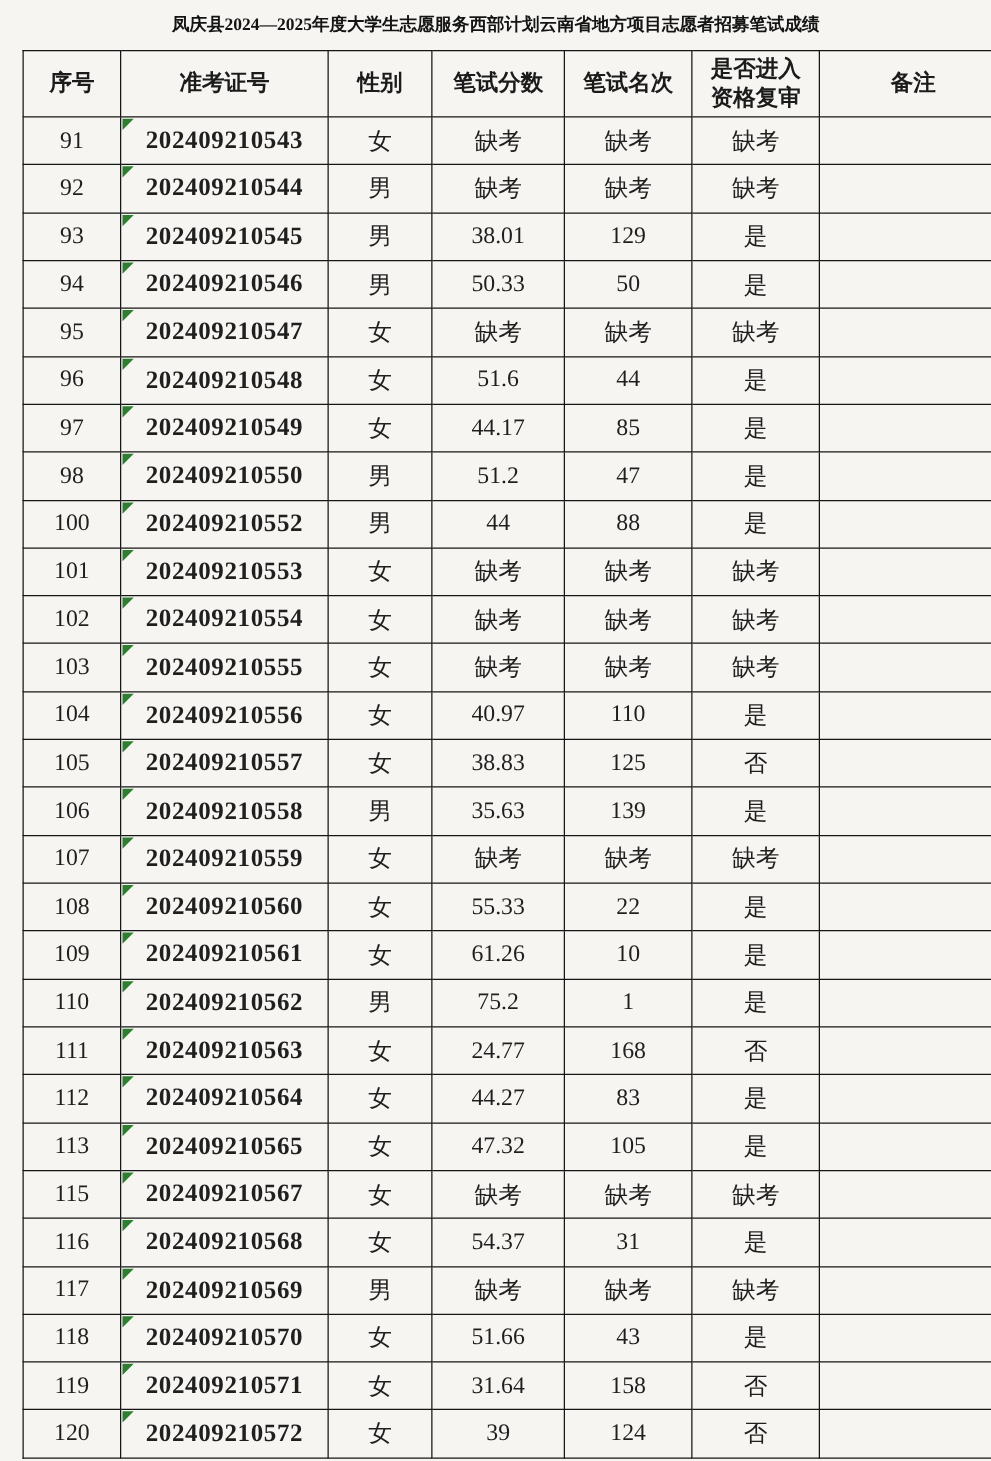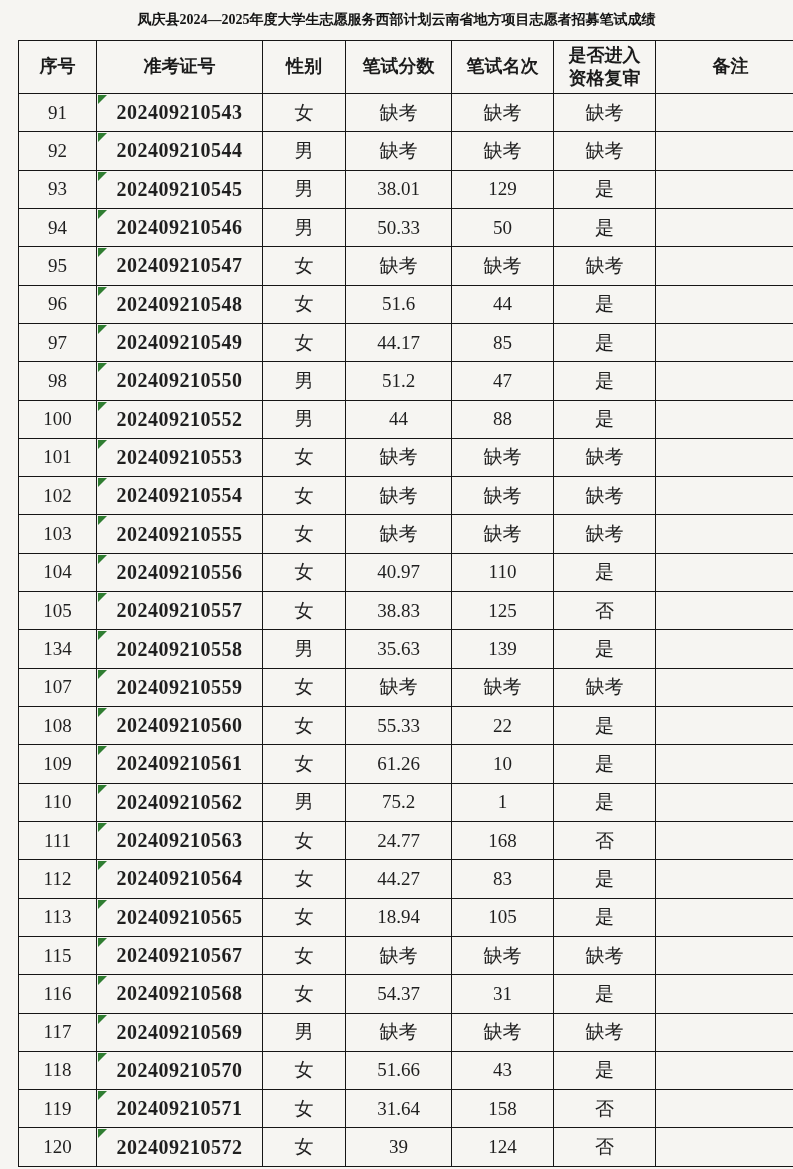--- a/index.html
+++ b/index.html
@@ -224,21 +224,21 @@
         <tr>
     <td class="c-index">105</td>
     <td class="c-ticket"><span class="tri"></span><span>202409210557</span></td>
     <td class="c-gender">女</td>
     <td class="c-score">38.83</td>
     <td class="c-rank">125</td>
     <td class="c-review">否</td>
     <td class="c-remark"></td>
   </tr>
         <tr>
-    <td class="c-index">134</td>
+    <td class="c-index">106</td>
     <td class="c-ticket"><span class="tri"></span><span>202409210558</span></td>
     <td class="c-gender">男</td>
     <td class="c-score">35.63</td>
     <td class="c-rank">139</td>
     <td class="c-review">是</td>
     <td class="c-remark"></td>
   </tr>
         <tr>
     <td class="c-index">107</td>
     <td class="c-ticket"><span class="tri"></span><span>202409210559</span></td>
@@ -290,21 +290,21 @@
     <td class="c-gender">女</td>
     <td class="c-score">44.27</td>
     <td class="c-rank">83</td>
     <td class="c-review">是</td>
     <td class="c-remark"></td>
   </tr>
         <tr>
     <td class="c-index">113</td>
     <td class="c-ticket"><span class="tri"></span><span>202409210565</span></td>
     <td class="c-gender">女</td>
-    <td class="c-score">18.94</td>
+    <td class="c-score">47.32</td>
     <td class="c-rank">105</td>
     <td class="c-review">是</td>
     <td class="c-remark"></td>
   </tr>
         <tr>
     <td class="c-index">115</td>
     <td class="c-ticket"><span class="tri"></span><span>202409210567</span></td>
     <td class="c-gender">女</td>
     <td class="c-score">缺考</td>
     <td class="c-rank">缺考</td>

